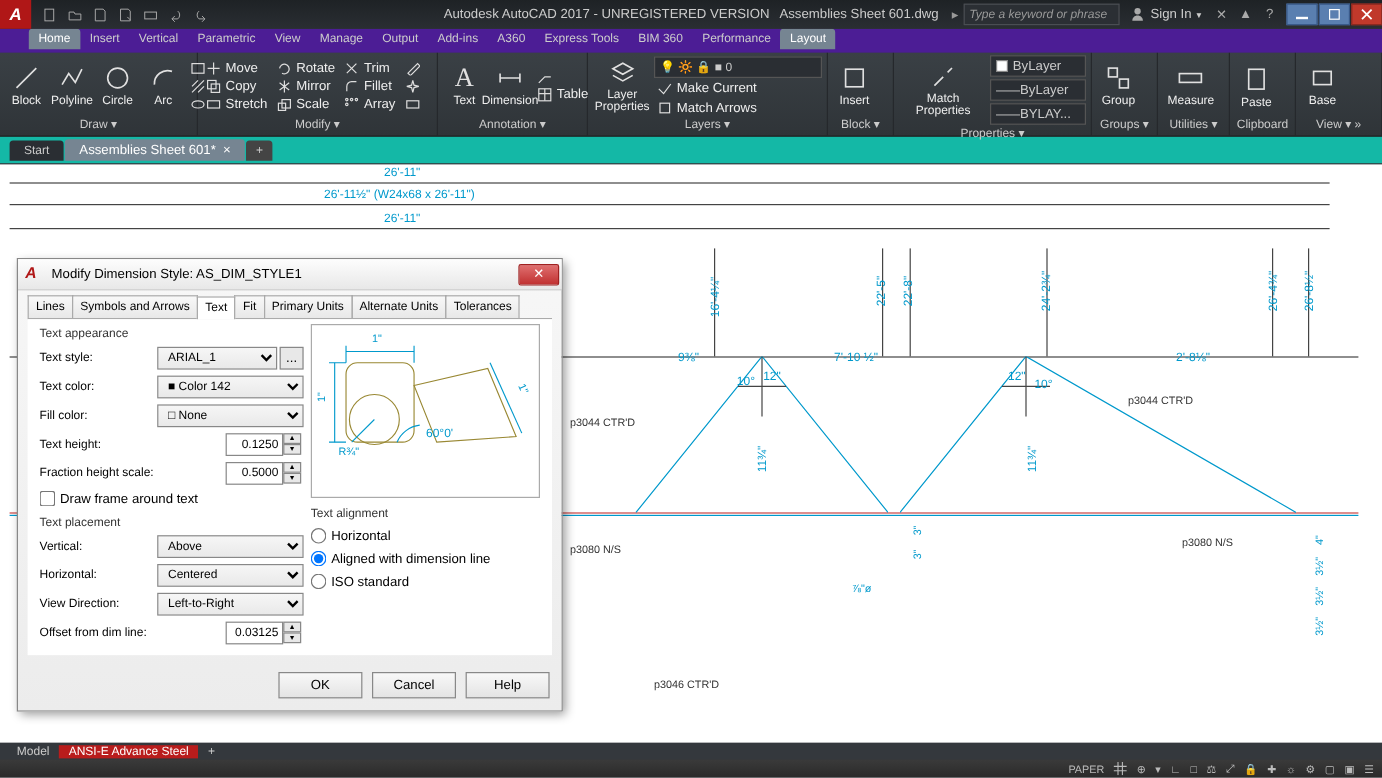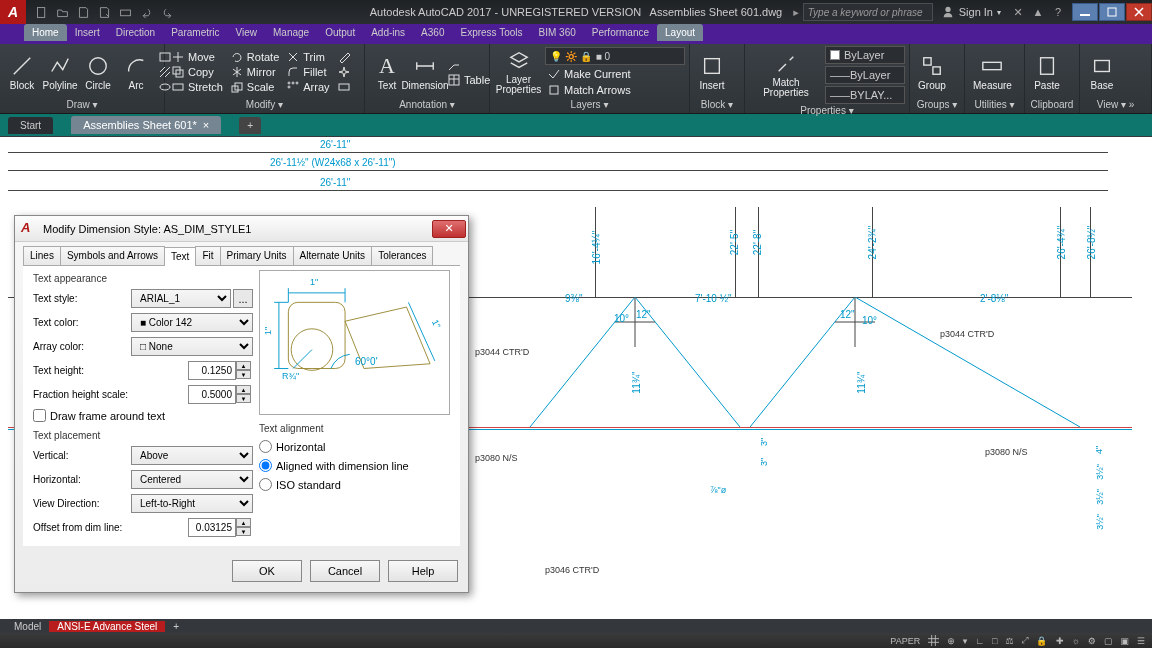--- a/index.html
+++ b/index.html
@@ -28,21 +28,21 @@
 .panel-body{flex:1;display:flex;align-items:center;gap:2px}
 .panel-label{text-align:center;color:#ccc;font-size:10px;padding:1px 0;cursor:pointer}
 .big-btn{display:flex;flex-direction:column;align-items:center;justify-content:center;color:#eee;cursor:pointer;padding:2px 4px;min-width:36px}
 .big-btn .ic{width:24px;height:24px;display:flex;align-items:center;justify-content:center}
 .big-btn .ic svg{width:22px;height:22px;stroke:#e0e0e0;fill:none;stroke-width:1.5}
 .big-btn span{font-size:10px;margin-top:2px}
 .small-btn{display:flex;align-items:center;gap:4px;color:#eee;cursor:pointer;padding:1px 3px;font-size:10px;white-space:nowrap}
 .small-btn svg{width:12px;height:12px;stroke:#ddd;fill:none}
 .col{display:flex;flex-direction:column;gap:1px}
 .layer-dd{background:#2a2e33;border:1px solid #555;height:18px;width:80px;color:#ccc;font-size:10px;padding:0 4px;display:flex;align-items:center}
-.doc-tabs{height:22px;background:#0f766e;display:flex;align-items:center;padding-left:8px;gap:18px}
+.doc-tabs{height:22px;background:#14b8a6;display:flex;align-items:center;padding-left:8px;gap:1px}
 .doc-tab{padding:3px 12px;color:#ccc;background:#2a2e33;border-radius:3px 3px 0 0;font-size:10px;cursor:pointer;display:flex;align-items:center;gap:6px}
 .doc-tab.active{background:#768592;color:#fff}
 .canvas{position:absolute;top:137px;left:0;right:0;bottom:29px;background:#fff}
 .dwg-dim{position:absolute;color:#0099cc;font-size:10px;white-space:nowrap}
 .dwg-line{position:absolute;background:#444}
 .hline{height:1px}
 .vline{width:1px}
 .redline{background:#c44;height:1px;position:absolute}
 .dwg-text{position:absolute;color:#333;font-size:9px}
 .bottom-tabs{position:absolute;bottom:15px;left:0;right:0;height:14px;background:#34383d;display:flex;align-items:center;padding-left:6px}
@@ -154,21 +154,21 @@
             <path d="M1 1l8 8M9 1l-8 8" stroke="#fff" stroke-width="1.5"></path>
           </svg>
         </div>
     </div>
   </div>
 </div>
 
 <div class="ribbon-tabs">
   <div class="rtab sel">Home</div>
   <div class="rtab">Insert</div>
-  <div class="rtab">Direction</div>
+  <div class="rtab">Vertical</div>
   <div class="rtab">Parametric</div>
   <div class="rtab">View</div>
   <div class="rtab">Manage</div>
   <div class="rtab">Output</div>
   <div class="rtab">Add-ins</div>
   <div class="rtab">A360</div>
   <div class="rtab">Express Tools</div>
   <div class="rtab">BIM 360</div>
   <div class="rtab">Performance</div>
   <div class="rtab" style="background:#768592;color:#fff;border-radius:3px 3px 0 0">Layout</div>
@@ -585,21 +585,21 @@
       <div class="form-row">
           <label>Text style:</label>
           <select><option>ARIAL_1</option></select>
           <button style="width:20px;margin-left:2px;height:19px;border:1px solid #888;background:#e8e8e8">...</button>
         </div>
       <div class="form-row">
           <label>Text color:</label>
           <select><option>■ Color 142</option></select>
         </div>
       <div class="form-row">
-          <label>Array color:</label>
+          <label>Fill color:</label>
           <select><option>□ None</option></select>
         </div>
       <div class="form-row">
           <label>Text height:</label>
           <div style="flex:1"></div>
           <div class="spinner">
             <input value="0.1250" style="">
             <div class="spin-btns">
               <div>▲</div>
               <div>▼</div>

